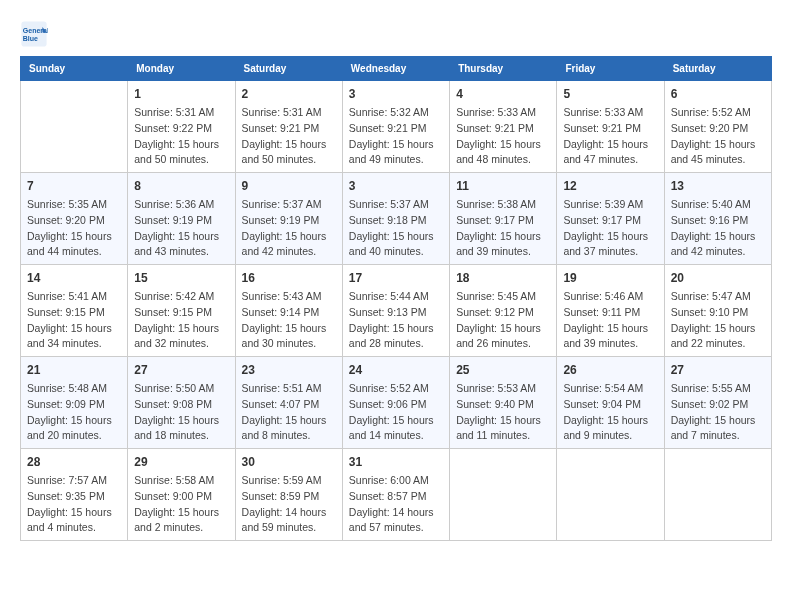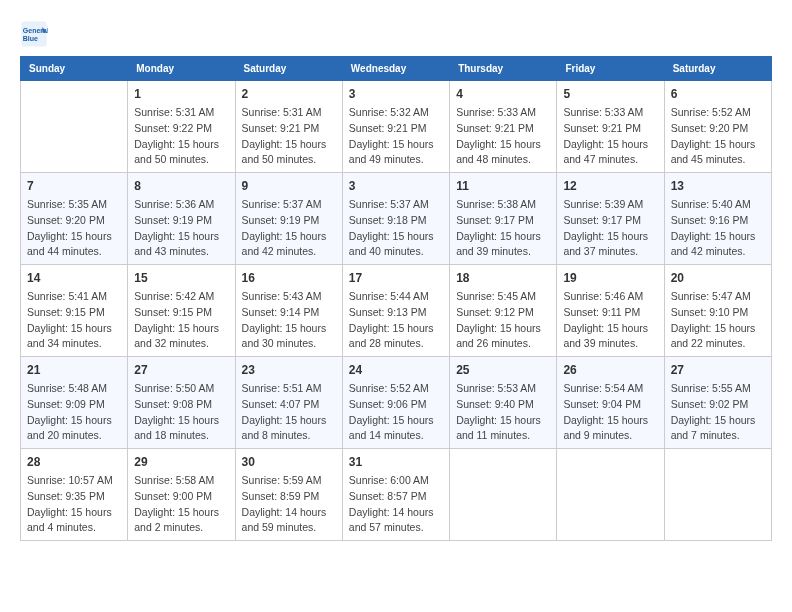--- a/index.html
+++ b/index.html
@@ -315,21 +315,21 @@
           <span class="day-num">27</span>
           <div class="day-info">Sunrise: 5:55 AM</div>
           <div class="day-info">Sunset: 9:02 PM</div>
           <div class="day-info">Daylight: 15 hours</div>
           <div class="day-info">and 7 minutes.</div>
         </td>
       </tr>
       <tr>
         <td>
           <span class="day-num">28</span>
-          <div class="day-info">Sunrise: 10:57 AM</div>
+          <div class="day-info">Sunrise: 7:57 AM</div>
           <div class="day-info">Sunset: 9:35 PM</div>
           <div class="day-info">Daylight: 15 hours</div>
           <div class="day-info">and 4 minutes.</div>
         </td>
         <td>
           <span class="day-num">29</span>
           <div class="day-info">Sunrise: 5:58 AM</div>
           <div class="day-info">Sunset: 9:00 PM</div>
           <div class="day-info">Daylight: 15 hours</div>
           <div class="day-info">and 2 minutes.</div>

